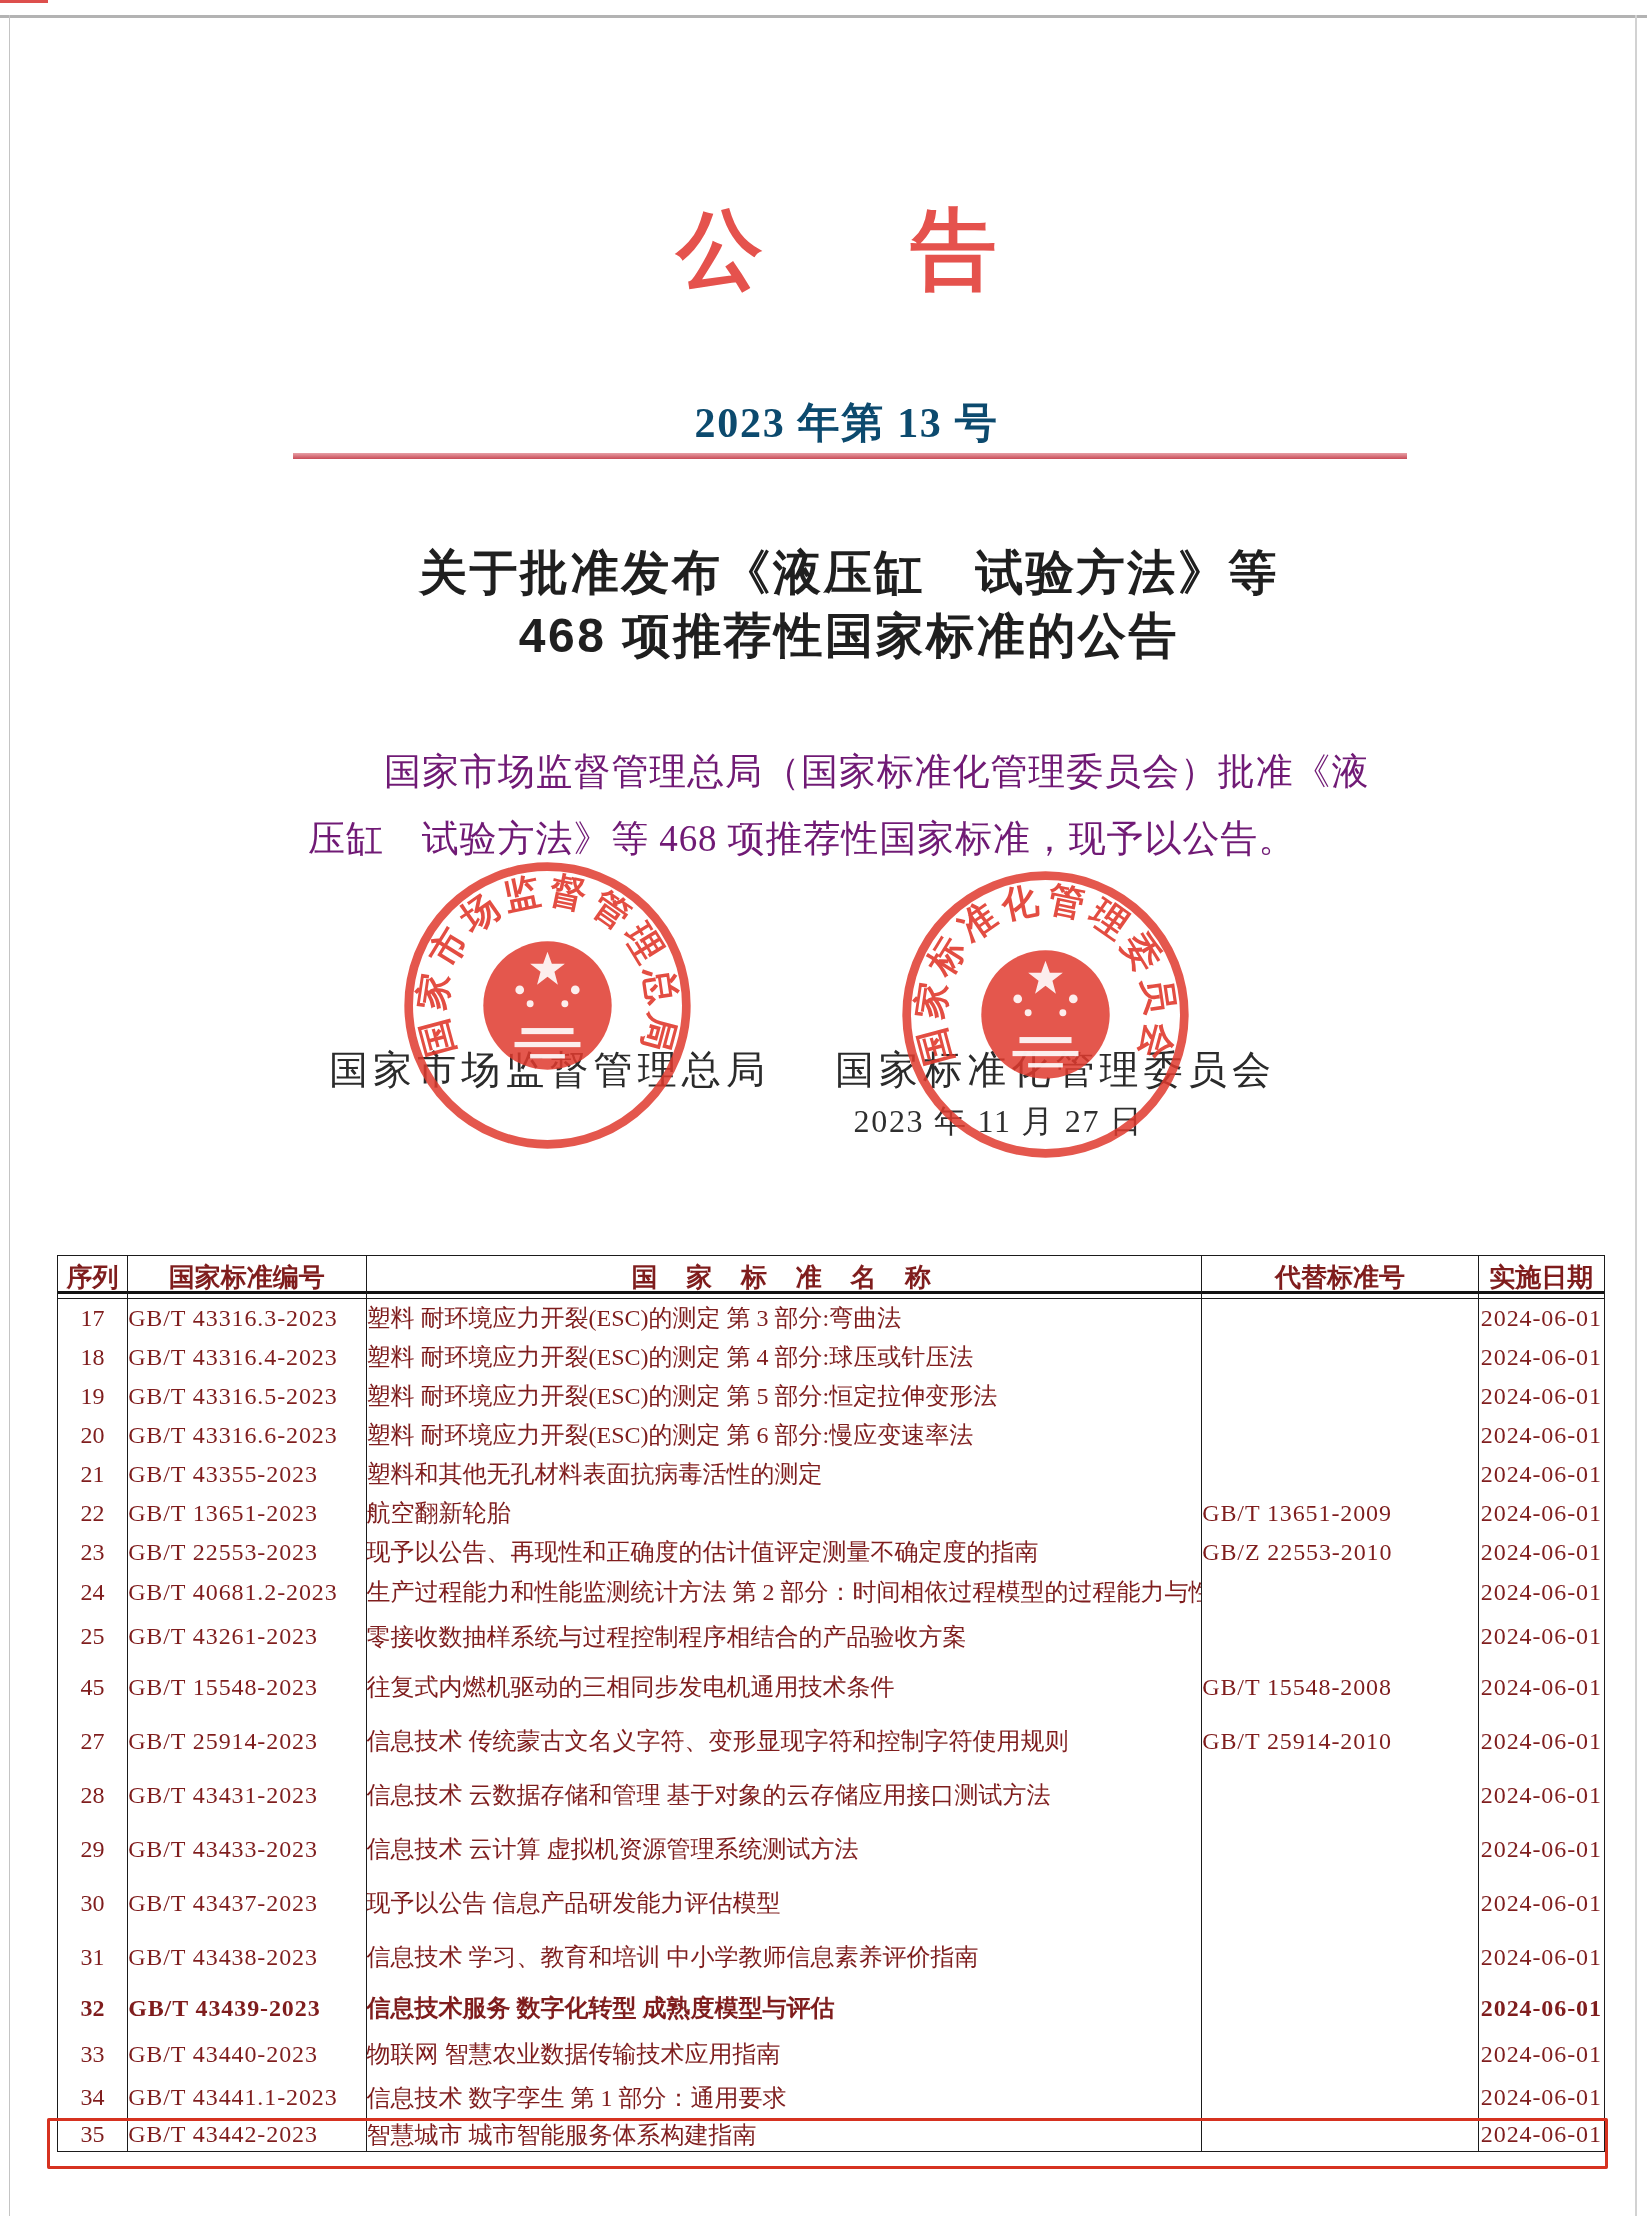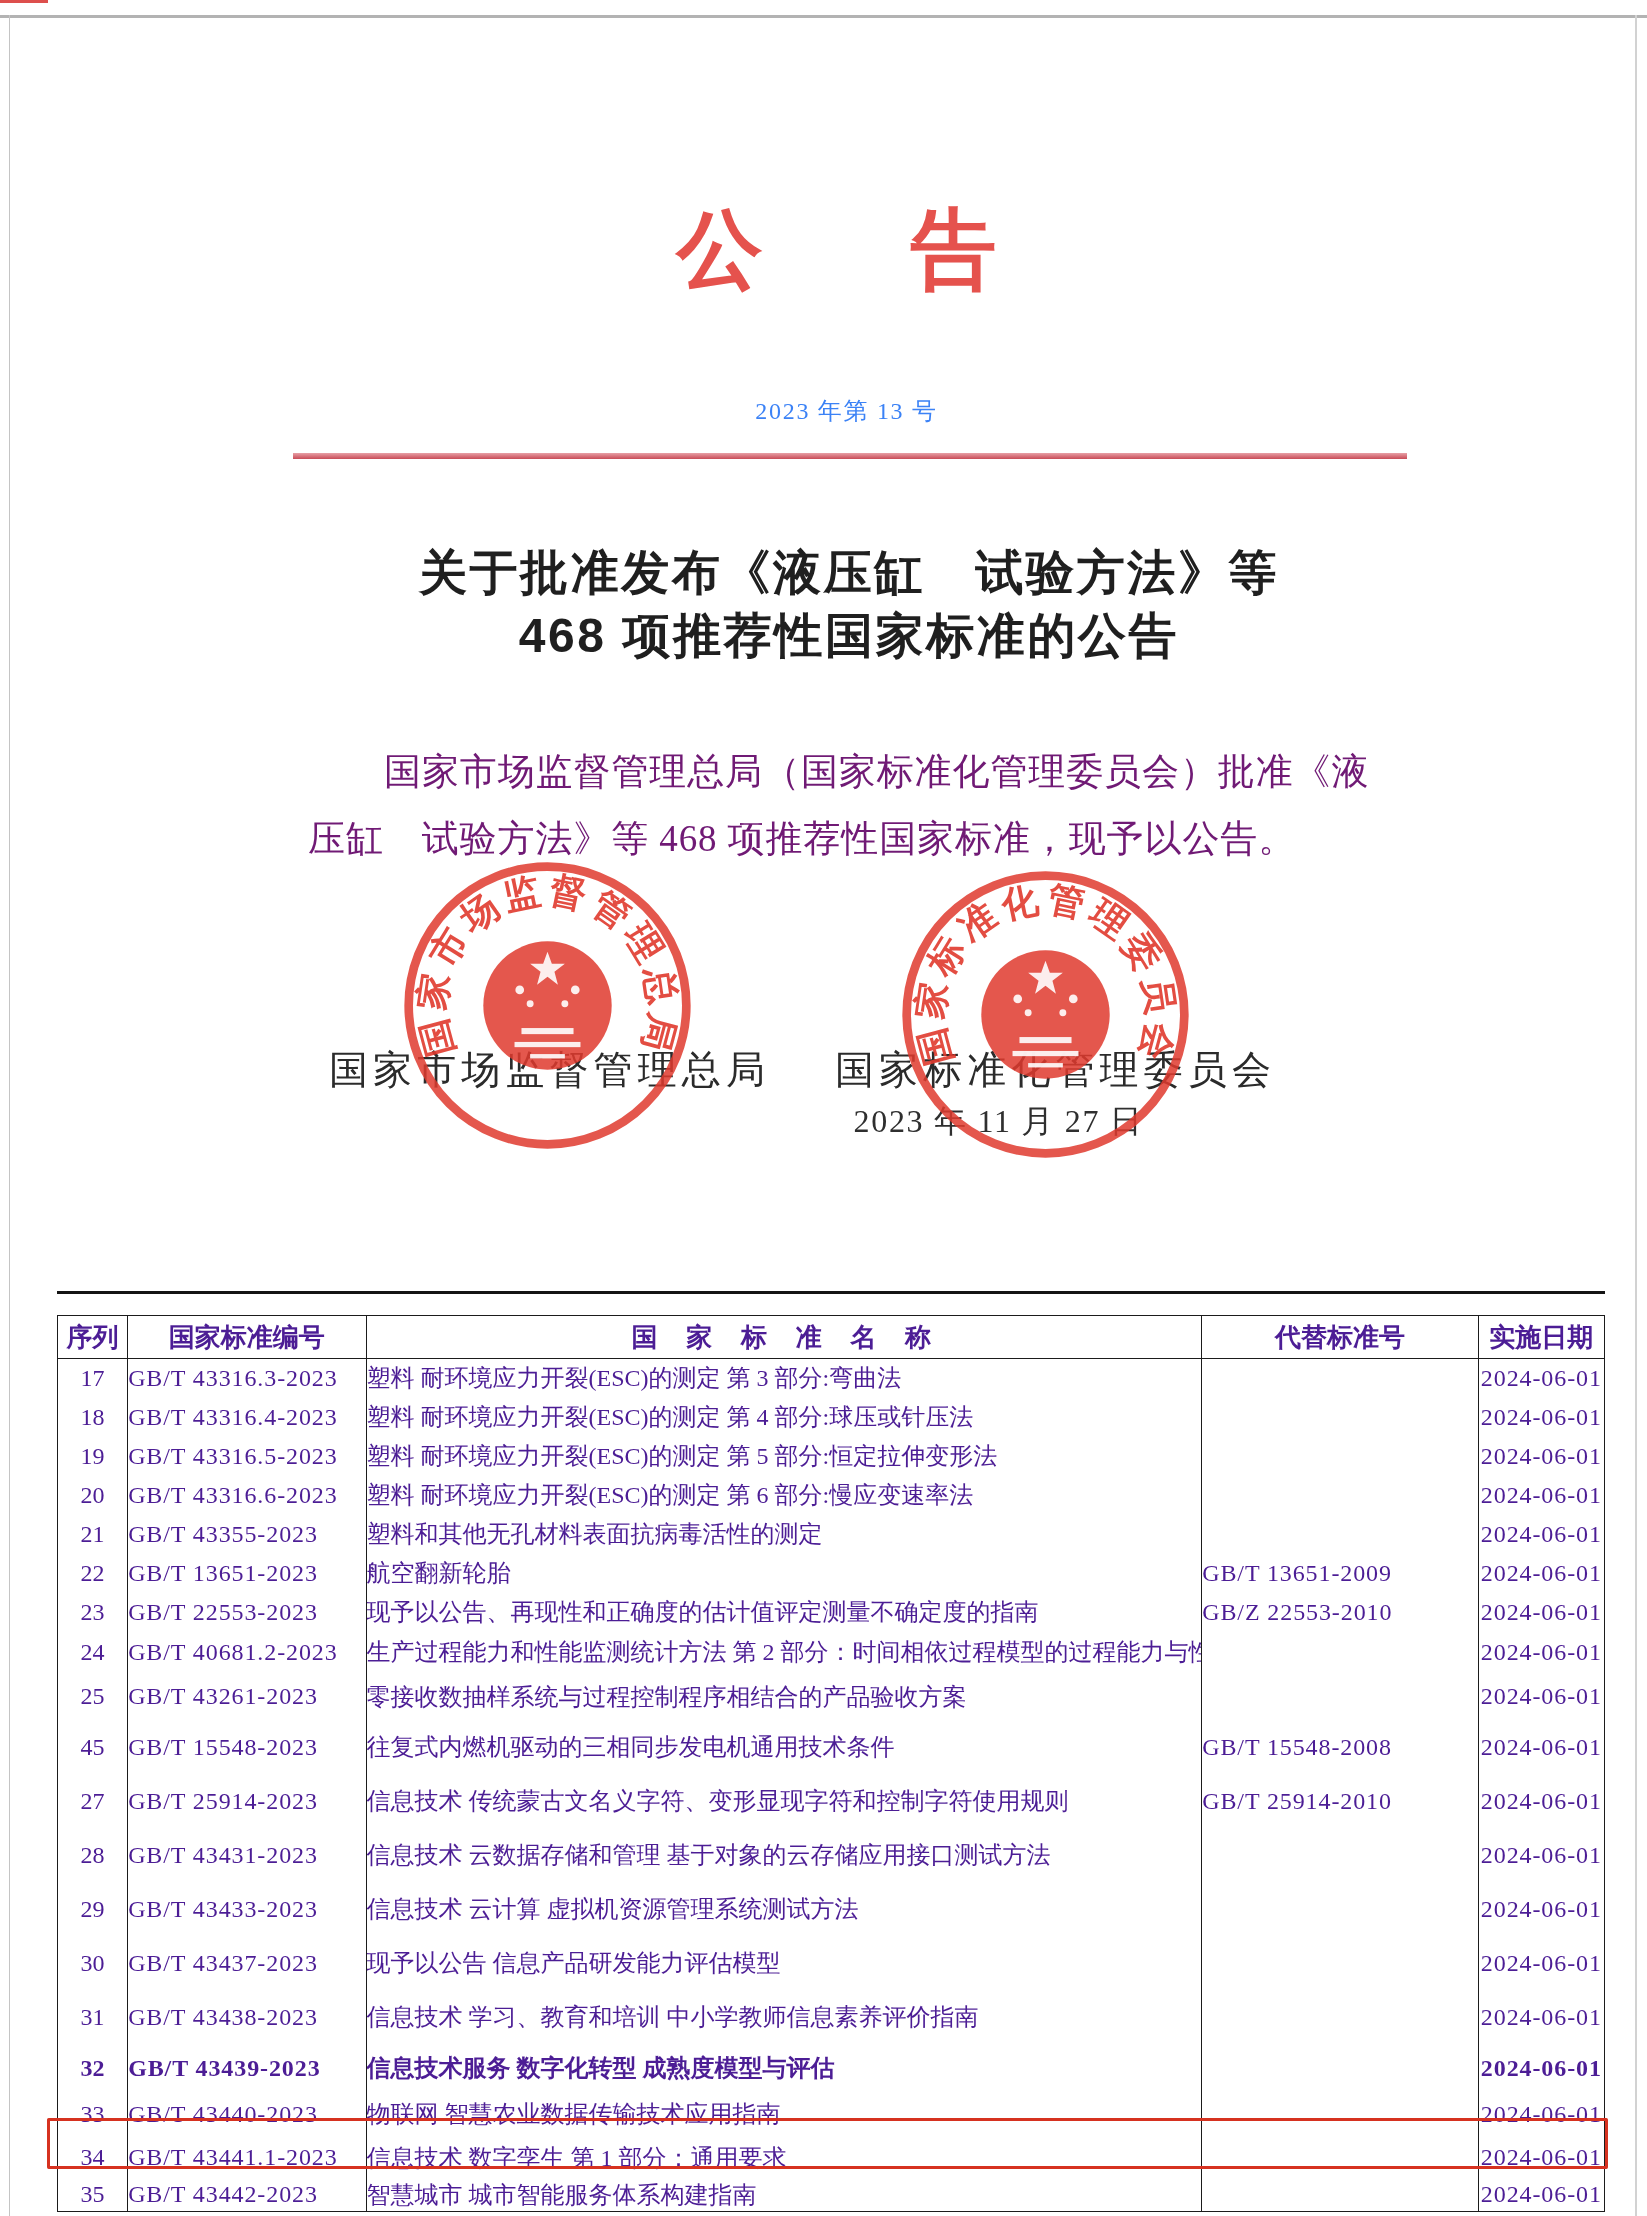--- a/index.html
+++ b/index.html
@@ -17,21 +17,21 @@
     position:absolute;left:43px;top:55px;width:1605px;text-align:center;
     font-size:79px;font-weight:bold;letter-spacing:3.4px;color:#e5524d;
   }
   .gonggao{
     position:absolute;left:13px;top:192px;width:1647px;
     display:flex;justify-content:center;gap:148px;
     font-size:86px;font-weight:bold;color:#e5524d;
   }
   .issue-no{
     position:absolute;left:46px;top:395px;width:1601px;text-align:center;
-    font-size:24px;color:#3b82f6;letter-spacing:1.7px;
+    font-size:42px;color:#0c4a6e;letter-spacing:1.7px;font-weight:bold;
   }
   .red-divider{
     position:absolute;left:293px;top:453px;width:1114px;height:6px;
     background:linear-gradient(#e8a0a6,#c84b57);
   }
   .doc-title{
     position:absolute;left:51px;top:541px;width:1596px;text-align:center;
     font-family:"Liberation Sans","DejaVu Sans",sans-serif;
     font-size:48px;font-weight:700;color:#1f1f1f;letter-spacing:2.6px;line-height:63px;
   }
@@ -50,24 +50,24 @@
   .stamp-date{
     position:absolute;left:741px;top:1100px;width:515px;text-align:center;
     font-size:32px;color:#2f2f2f;letter-spacing:1.7px;z-index:1;
   }
   .seal{position:absolute;z-index:2;}
   .seal-left{left:400px;top:858px;}
   .seal-right{left:898px;top:867px;}
 
   .table-top-line{position:absolute;left:57px;top:1291px;width:1548px;height:3.4px;background:#141414;}
   table.standards{
-    position:absolute;left:57px;top:1315px;width:1548px;
+    position:absolute;left:57px;top:1255px;width:1548px;
     border-collapse:collapse;table-layout:fixed;
     border:1.7px solid #1b1b1b;
-    font-size:24px;color:#4c1d95;
+    font-size:24px;color:#7f1d1d;
   }
   table.standards th,table.standards td{
     border-left:1.7px solid #1b1b1b;overflow:hidden;white-space:nowrap;
     vertical-align:middle;padding:0;
   }
   table.standards th:first-child,table.standards td:first-child{border-left:none;}
   thead tr{height:43px;}
   thead th{font-size:26px;font-weight:bold;text-align:center;border-bottom:1.7px solid #1b1b1b;}
   th.col-name{letter-spacing:5.1px;word-spacing:12px;}
   tbody tr{height:39px;}

